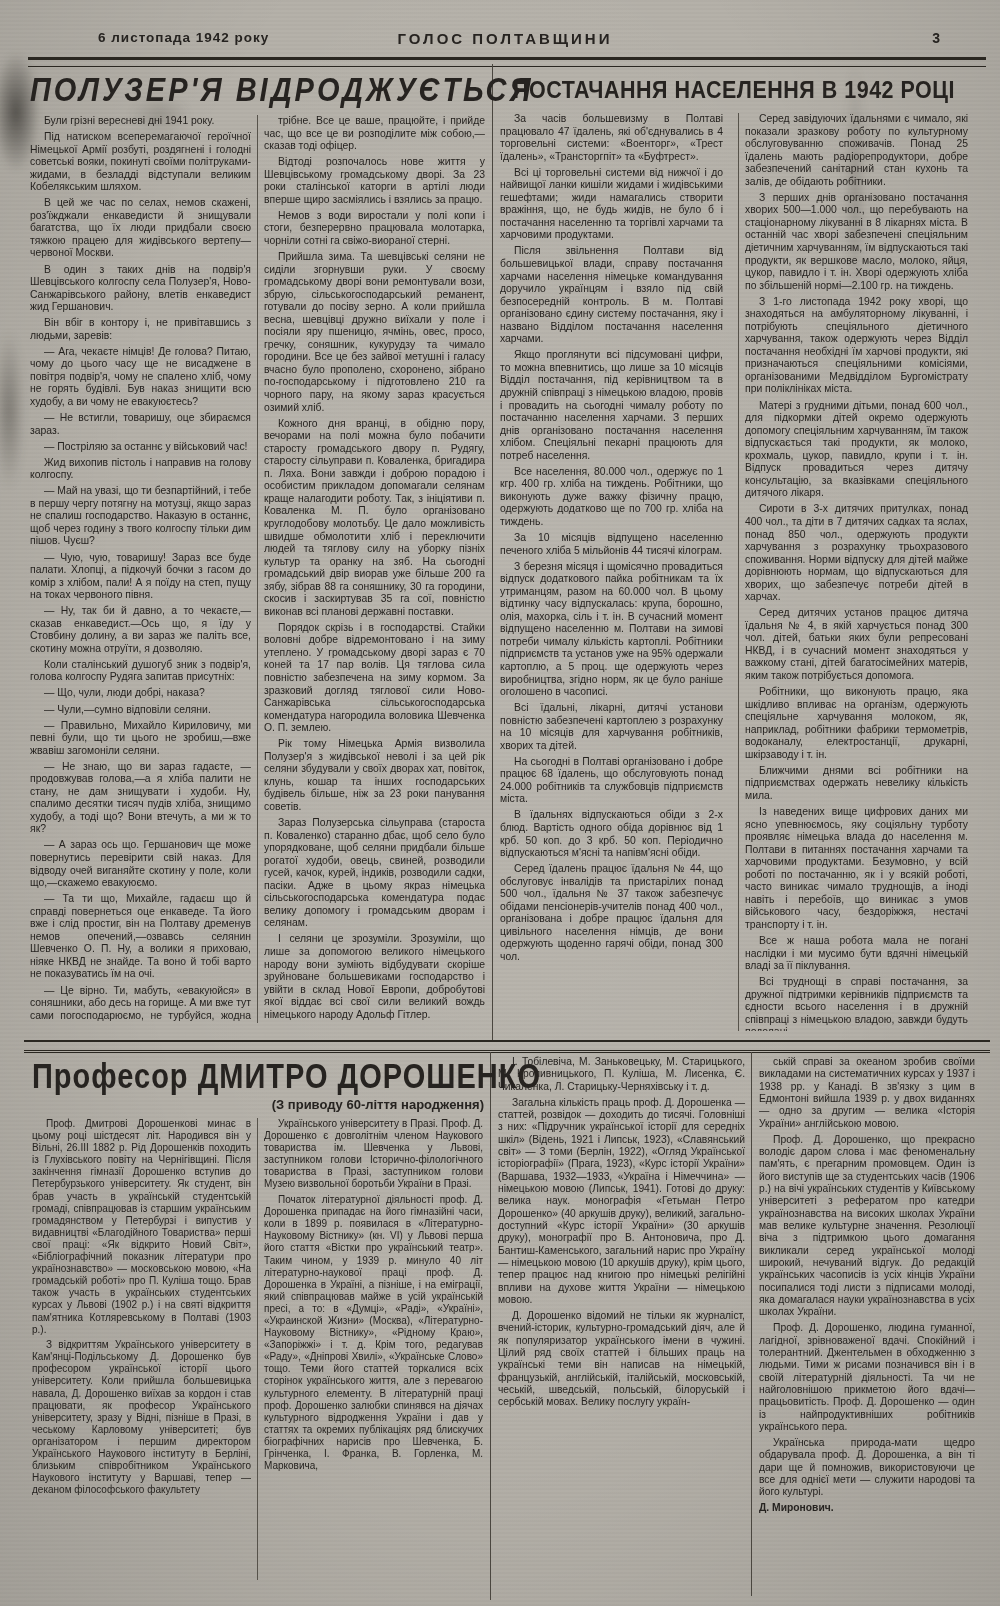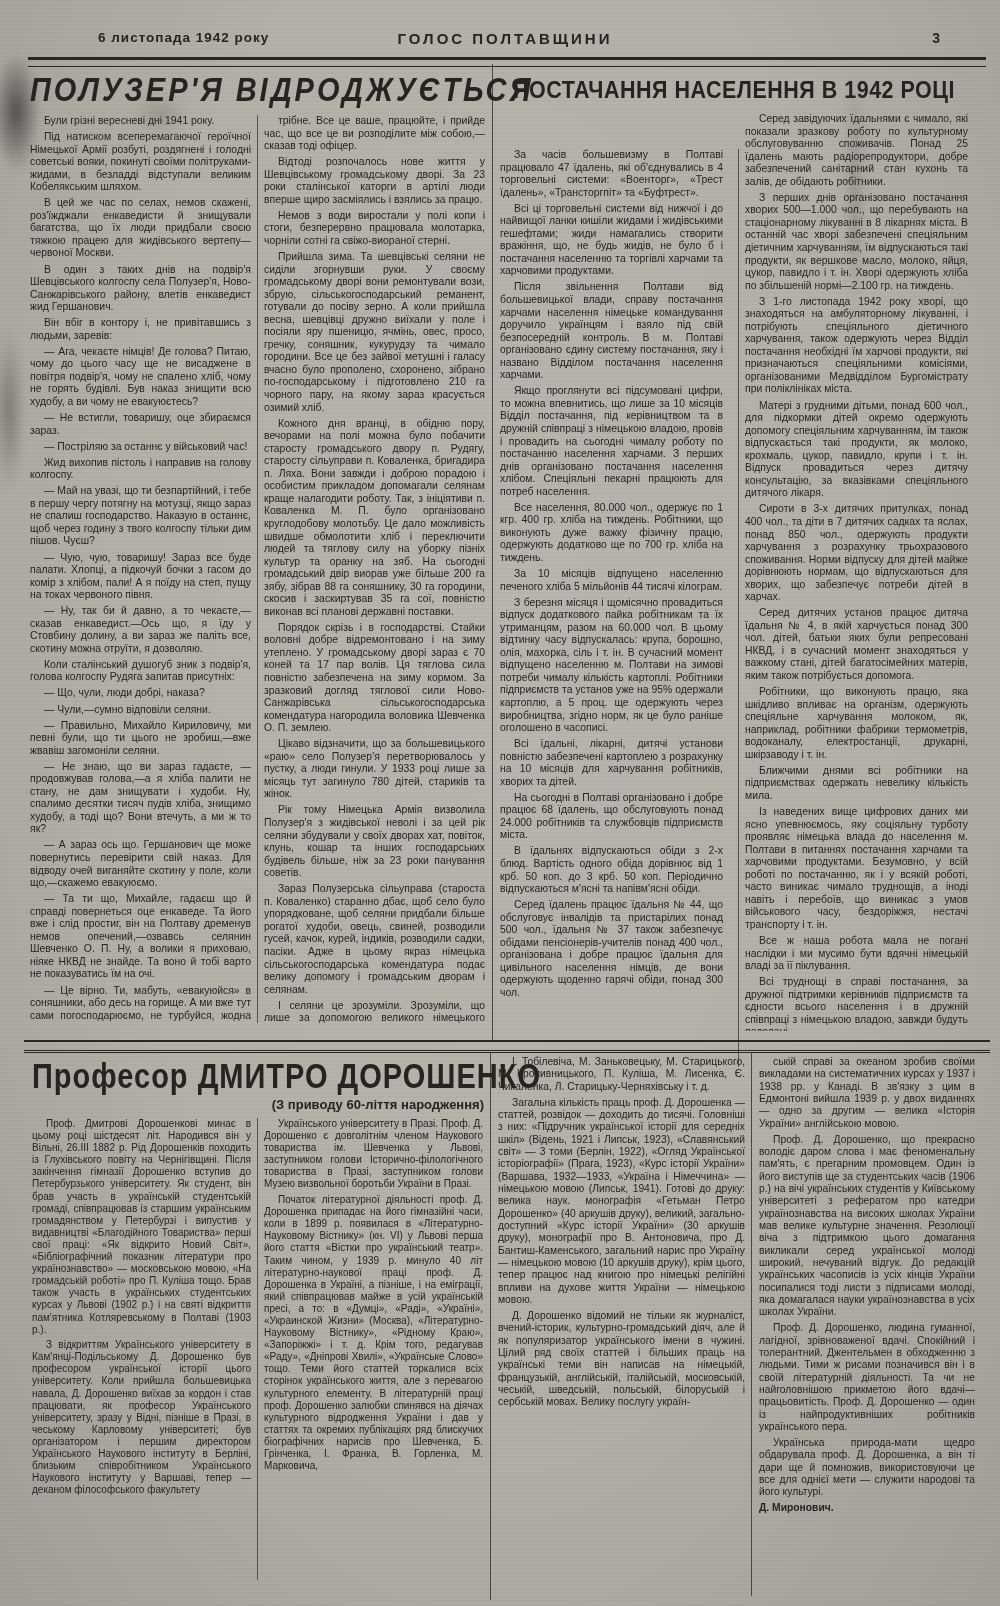--- a/index.html
+++ b/index.html
@@ -40,21 +40,21 @@
   .a1-title{margin:10px 0 8px;text-align:center;font-size:29px;font-weight:bold;font-style:italic;
     letter-spacing:3px;white-space:nowrap;transform:scaleY(1.12);}
   .a2-title{margin:14px 0 10px;text-align:center;font-size:21.5px;font-weight:bold;
     letter-spacing:0.5px;white-space:nowrap;transform:scaleY(1.15);}
   .cols{display:flex;}
   .col{overflow:hidden;}
   .a1-col{width:221px;height:908px;font-size:10.4px;line-height:12.55px;}
   .a1-col.first{border-right:1px solid #56524a;padding-right:6px;}
   .a1-col.second{padding-left:6px;}
   .a2-col{width:227px;height:918px;font-size:10.4px;line-height:12.55px;}
-  .a2-col.first{border-right:1px solid #56524a;padding-right:15px;margin-top:36px;}
+  .a2-col.first{border-right:1px solid #56524a;padding-right:15px;}
   .a2-col.second{padding-left:6px;}
   .col p{margin:0 0 3.5px;text-indent:14px;text-align:justify;}
   .byline{font-weight:bold;text-align:right;text-indent:0 !important;padding-right:4px;}
   .signature div{font-weight:bold;text-align:right;font-size:10.6px;line-height:13px;padding-right:2px;}
 
   
   .bottomrule{position:absolute;top:1040px;left:24px;right:10px;height:8px;
     border-top:2px solid #2a2721;border-bottom:3px double #2a2721;}
 
   
@@ -117,21 +117,20 @@
             <p>На другий день ранком в село Полузер'я вступили передові німецькі військові частини. Офіцер подякував селян, що не піддались на жидівську провокацію і зберегли господарство.</p>
           </div>
         <div class="col a1-col second">
           <div>
               <p>трібне. Все це ваше, працюйте, і прийде час, що все це ви розподілите між собою,—сказав тоді офіцер.</p>
               <p>Відтоді розпочалось нове життя у Шевцівському громадському дворі. За 23 роки сталінської каторги в артілі люди вперше щиро засміялись і взялись за працю.</p>
               <p>Немов з води виростали у полі копи і стоги, безперервно працювала молотарка, чорніли сотні га свіжо-виораної стерні.</p>
               <p>Прийшла зима. Та шевцівські селяни не сиділи згорнувши руки. У своєму громадському дворі вони ремонтували вози, збрую, сільськогосподарський реманент, готували до посіву зерно. А коли прийшла весна, шевцівці дружно виїхали у поле і посіяли яру пшеницю, ячмінь, овес, просо, гречку, соняшник, кукурудзу та чимало городини. Все це без зайвої метушні і галасу вчасно було прополено, схоронено, зібрано по-господарському і підготовлено 210 га чорного пару, на якому зараз красується озимий хліб.</p>
               <p>Кожного дня вранці, в обідню пору, вечорами на полі можна було побачити старосту громадського двору п. Рудягу, старосту сільуправи п. Коваленка, бригадира п. Ляха. Вони завжди і доброю порадою і особистим прикладом допомагали селянам краще налагодити роботу. Так, з ініціятиви п. Коваленка М. П. було організовано круглодобову молотьбу. Це дало можливість швидше обмолотити хліб і переключити людей та тяглову силу на уборку пізніх культур та оранку на зяб. На сьогодні громадський двір виорав уже більше 200 га зябу, зібрав 88 га соняшнику, 30 га городини, скосив і заскиртував 35 га сої, повністю виконав всі планові державні поставки.</p>
               <p>Порядок скрізь і в господарстві. Стайки воловні добре відремонтовано і на зиму утеплено. У громадському дворі зараз є 70 коней та 17 пар волів. Ця тяглова сила повністю забезпечена на зиму кормом. За зразковий догляд тяглової сили Ново-Санжарівська сільськогосподарська комендатура нагородила воловика Шевченка О. П. землею.</p>
-              <p>Цікаво відзначити, що за большевицького «раю» село Полузер'я перетворювалось у пустку, а люди гинули. У 1933 році лише за місяць тут загинуло 780 дітей, стариків та жінок.</p>
               <p>Рік тому Німецька Армія визволила Полузер'я з жидівської неволі і за цей рік селяни збудували у своїх дворах хат, повіток, клунь, кошар та інших господарських будівель більше, ніж за 23 роки панування советів.</p>
               <p>Зараз Полузерська сільуправа (староста п. Коваленко) старанно дбає, щоб село було упорядковане, щоб селяни придбали більше рогатої худоби, овець, свиней, розводили гусей, качок, курей, індиків, розводили садки, пасіки. Адже в цьому якраз німецька сільськогосподарська комендатура подає велику допомогу і громадським дворам і селянам.</p>
               <p>І селяни це зрозуміли. Зрозуміли, що лише за допомогою великого німецького народу вони зуміють відбудувати скоріше зруйноване большевиками господарство і увійти в склад Нової Европи, добробутові якої віддає всі свої сили великий вождь німецького народу Адольф Гітлер.</p>
             </div>
           <p class="byline">П. Купенко.</p>
         </div>
       </div>
     </div>
 
     <div class="article-right">

